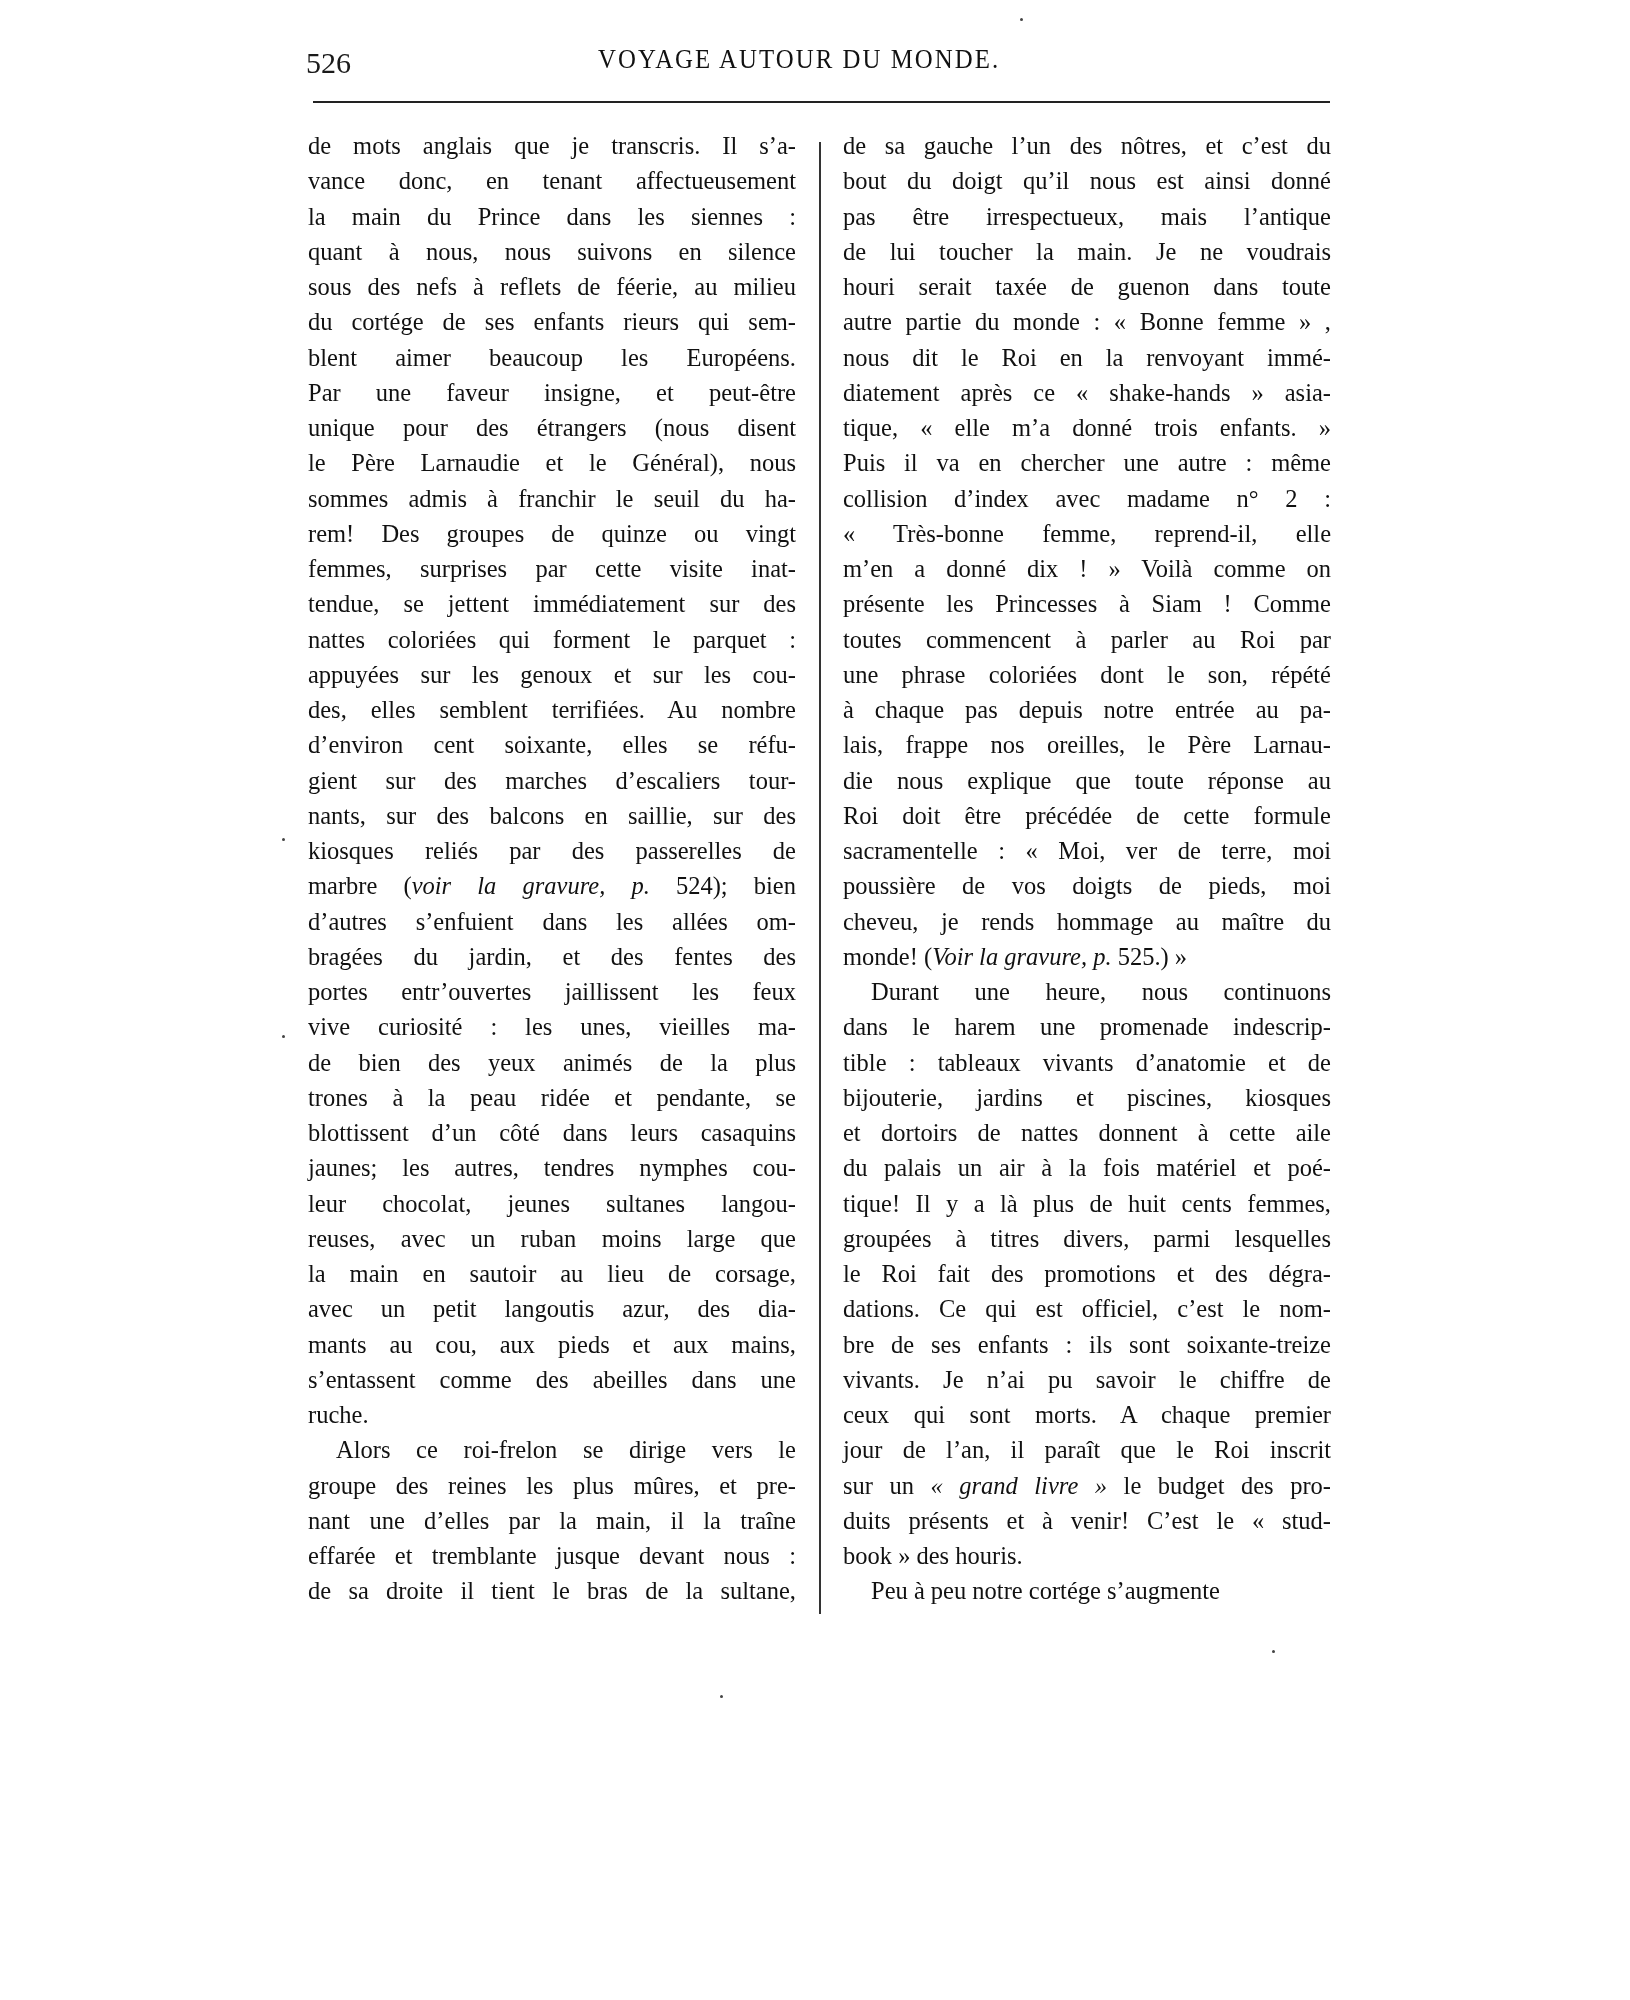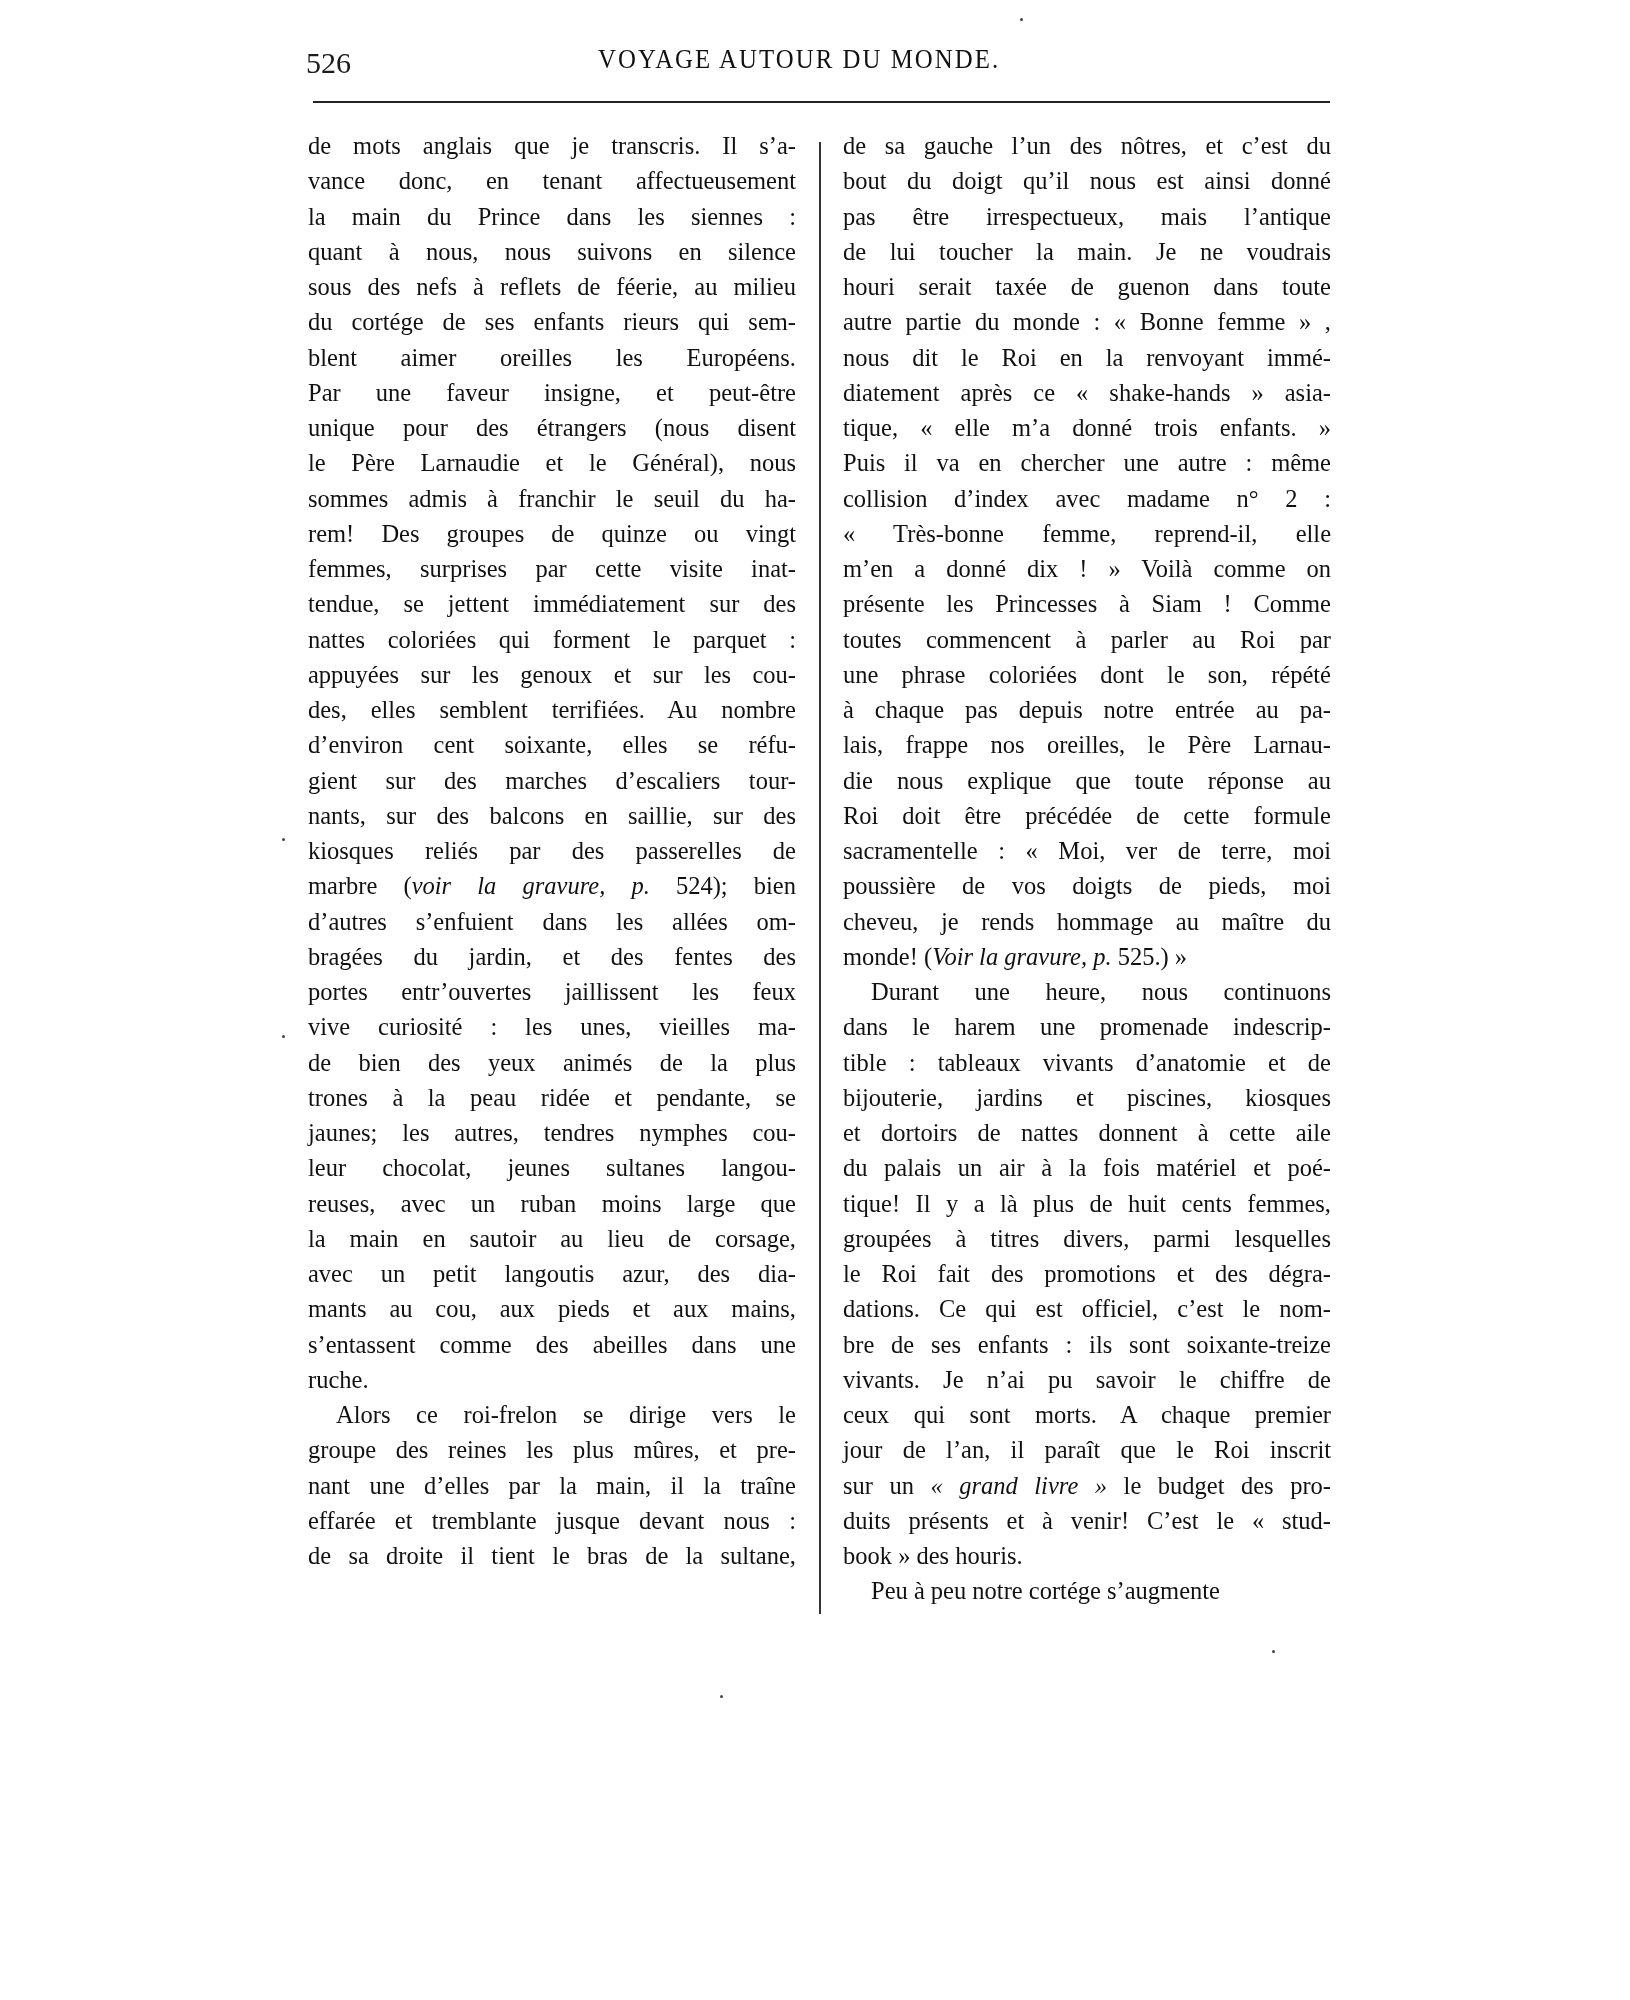--- a/index.html
+++ b/index.html
@@ -92,21 +92,21 @@
 <div class="running-title">VOYAGE AUTOUR DU MONDE.</div>
 <div class="header-rule"></div>
 
 <div class="column col-left" id="col-left">
     <div class="line">de mots anglais que je transcris. Il s’a-</div>
     <div class="line">vance donc, en tenant affectueusement</div>
     <div class="line">la main du Prince dans les siennes :</div>
     <div class="line">quant à nous, nous suivons en silence</div>
     <div class="line">sous des nefs à reflets de féerie, au milieu</div>
     <div class="line">du cortége de ses enfants rieurs qui sem-</div>
-    <div class="line">blent aimer oreilles les Européens.</div>
+    <div class="line">blent aimer beaucoup les Européens.</div>
     <div class="line">Par une faveur insigne, et peut-être</div>
     <div class="line">unique pour des étrangers (nous disent</div>
     <div class="line">le Père Larnaudie et le Général), nous</div>
     <div class="line">sommes admis à franchir le seuil du ha-</div>
     <div class="line">rem! Des groupes de quinze ou vingt</div>
     <div class="line">femmes, surprises par cette visite inat-</div>
     <div class="line">tendue, se jettent immédiatement sur des</div>
     <div class="line">nattes coloriées qui forment le parquet :</div>
     <div class="line">appuyées sur les genoux et sur les cou-</div>
     <div class="line">des, elles semblent terrifiées. Au nombre</div>
@@ -114,20 +114,21 @@
     <div class="line">gient sur des marches d’escaliers tour-</div>
     <div class="line">nants, sur des balcons en saillie, sur des</div>
     <div class="line">kiosques reliés par des passerelles de</div>
     <div class="line"><span>marbre (</span><span class="it">voir la gravure, p.</span><span> 524); bien</span></div>
     <div class="line">d’autres s’enfuient dans les allées om-</div>
     <div class="line">bragées du jardin, et des fentes des</div>
     <div class="line">portes entr’ouvertes jaillissent les feux</div>
     <div class="line">vive curiosité : les unes, vieilles ma-</div>
     <div class="line">de bien des yeux animés de la plus</div>
     <div class="line">trones à la peau ridée et pendante, se</div>
+    <div class="line">blottissent d’un côté dans leurs casaquins</div>
     <div class="line">jaunes; les autres, tendres nymphes cou-</div>
     <div class="line">leur chocolat, jeunes sultanes langou-</div>
     <div class="line">reuses, avec un ruban moins large que</div>
     <div class="line">la main en sautoir au lieu de corsage,</div>
     <div class="line">avec un petit langoutis azur, des dia-</div>
     <div class="line">mants au cou, aux pieds et aux mains,</div>
     <div class="line">s’entassent comme des abeilles dans une</div>
     <div class="line last">ruche.</div>
     <div class="line indent">Alors ce roi-frelon se dirige vers le</div>
     <div class="line">groupe des reines les plus mûres, et pre-</div>

